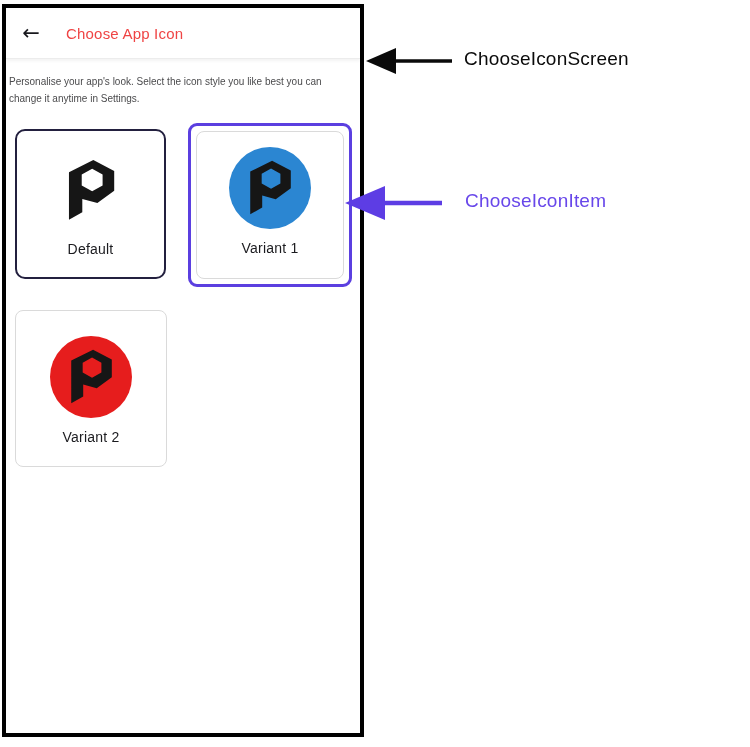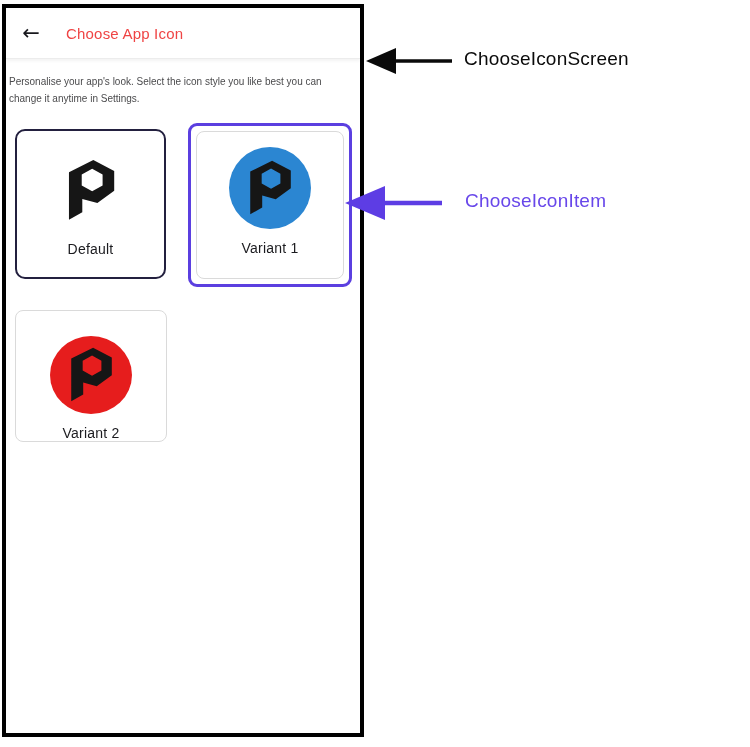--- a/index.html
+++ b/index.html
@@ -45,21 +45,21 @@
   .selection-outline{
     position:absolute;left:182px;top:115px;width:164px;height:164px;
     box-sizing:border-box;border:3px solid #5b3fe0;border-radius:9px;
     padding:5px;cursor:pointer;
   }
   .card-variant1{
     position:relative;left:0;top:0;width:148px;height:148px;
     border:1px solid #dadada;border-radius:8px;padding-top:15px;
   }
   .card-variant2{
-    left:9px;top:302px;width:152px;height:132px;
+    left:9px;top:302px;width:152px;height:157px;
     border:1px solid #dadada;border-radius:8px;padding-top:25px;
   }
   .icon-circle{
     width:82px;height:82px;border-radius:50%;
     display:flex;align-items:center;justify-content:center;
   }
   .p-logo{display:block;}
   .icon-label{
     margin-top:11px;font-size:14px;color:#1b1b1f;letter-spacing:.2px;
   }

